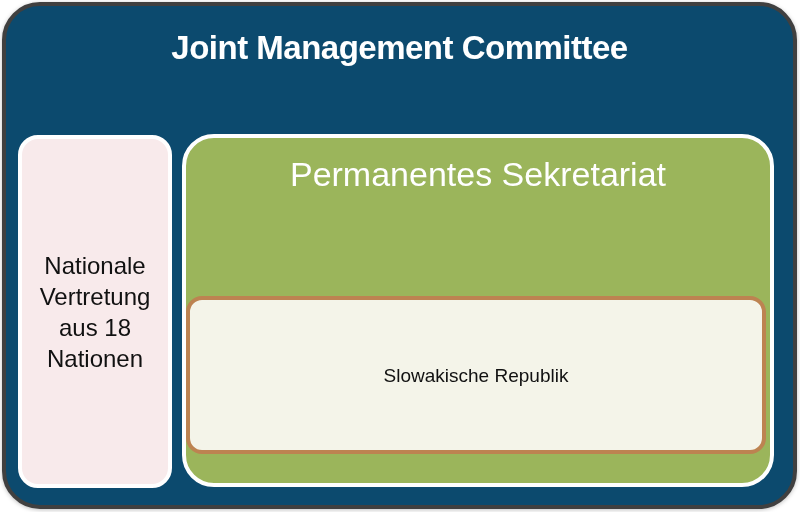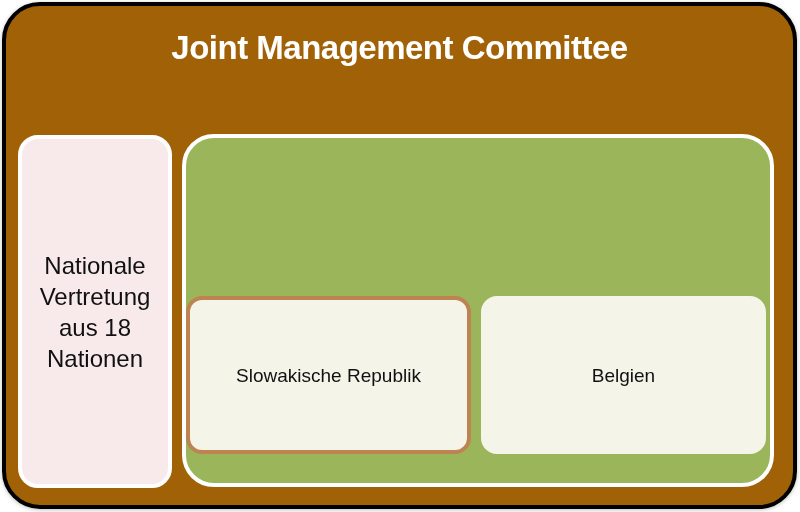--- a/index.html
+++ b/index.html
@@ -14,22 +14,22 @@
     height: 512px;
     overflow: hidden;
   }
   
   .outer-box {
     position: absolute;
     left: 2px;
     top: 2px;
     width: 787px;
     height: 499px;
-    background: #a16207;
-    border: 4px solid #000000;
+    background: #0c4a6e;
+    border: 4px solid #404040;
     border-radius: 38px;
     box-shadow: 0 1px 4px rgba(0,0,0,0.25);
   }
   .main-title {
     position: absolute;
     left: 0;
     top: 21px;
     width: 100%;
     text-align: center;
     color: #ffffff;
@@ -117,25 +117,23 @@
 <div class="canvas">
   <div class="outer-box">
 
     <div class="main-title">Joint Management Committee</div>
 
     <div class="national-box">
       <div class="national-label">Nationale Vertretung aus 18 Nationen</div>
     </div>
 
     <div class="secretariat-box">
+      <div class="secretariat-title">Permanentes Sekretariat</div>
 
       <div class="members-row">
         <div class="member-box" style="border-color: rgb(189, 131, 81);">
           <div class="member-label">Slowakische Republik</div>
-        </div>
-        <div class="member-box" style="border-color: rgb(244, 244, 233);">
-          <div class="member-label">Belgien</div>
         </div>
       </div>
     </div>
 
   </div>
 </div>
 
 </body></html>

